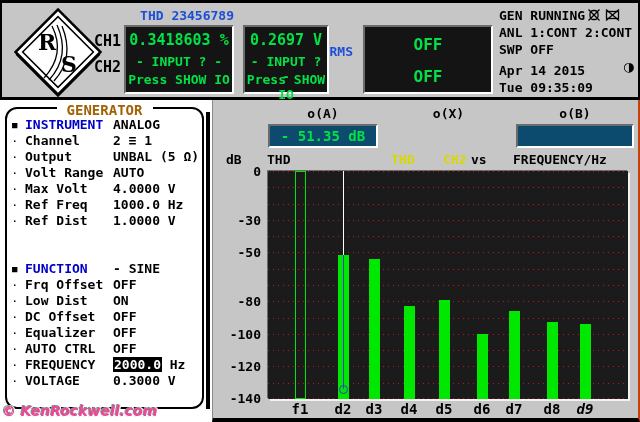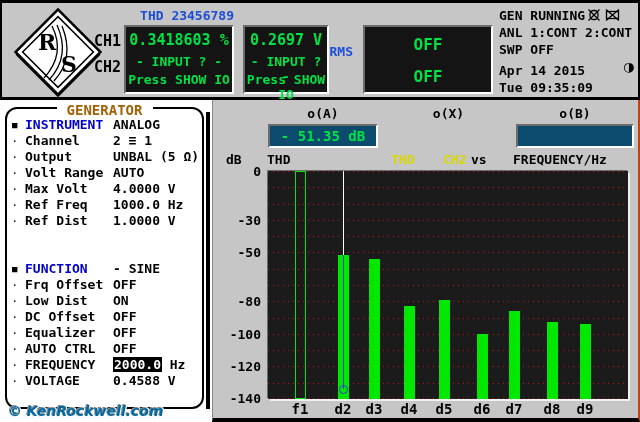--- a/index.html
+++ b/index.html
@@ -60,22 +60,22 @@
         background-image:repeating-linear-gradient(90deg,#c51414 0,#c51414 1px,transparent 1px,transparent 5px);}
   .bar{position:absolute;width:11px;background:#00e800;}
   .barol{position:absolute;width:11px;background:transparent;border:1px solid #00e800;box-sizing:border-box;}
   .curw{position:absolute;width:1px;background:#ffffff;}
   .curb{position:absolute;width:1px;background:#3a3ad8;}
   .curc{position:absolute;width:7px;height:7px;border:1px solid #3a3ad8;border-radius:50%;box-sizing:content-box;}
   .ylab{position:absolute;width:42px;left:6px;text-align:right;font:bold 13px "DejaVu Sans Mono",monospace;color:#000;}
   .xlab{position:absolute;top:301px;transform:translateX(-50%);font:bold 14px "DejaVu Sans Mono",monospace;color:#000;}
 
   
-  .watermark{position:absolute;left:8px;top:403px;font:bold 14px "DejaVu Sans",sans-serif;font-style:italic;
-             color:#0369a1;letter-spacing:0px;
+  .watermark{position:absolute;left:2px;top:403px;font:bold 14px "DejaVu Sans",sans-serif;font-style:italic;
+             color:#ec4899;letter-spacing:0px;
              text-shadow:-1px -1px 0 #8d8d8d,1px 1px 0 #ffffff,1px -1px 0 #f0f0f0,-1px 1px 0 #f0f0f0;}
 </style>
 </head>
 <body>
 
 <div class="screen">
 
   <div class="topbar">
     <div class="logo">
       <svg width="88" height="92" viewBox="0 0 88 92">
@@ -142,21 +142,21 @@
         <div class="grow"><span class="gmark">·</span><span class="glabel">Ref Dist</span><span>1.0000 V</span></div>
         <div class="grow"></div>
         <div class="grow"></div>
         <div class="grow"><span class="gmark">■</span><span class="glabel hdr">FUNCTION</span><span>- SINE</span></div>
         <div class="grow"><span class="gmark">·</span><span class="glabel">Frq Offset</span><span>OFF</span></div>
         <div class="grow"><span class="gmark">·</span><span class="glabel">Low Dist</span><span>ON</span></div>
         <div class="grow"><span class="gmark">·</span><span class="glabel">DC Offset</span><span>OFF</span></div>
         <div class="grow"><span class="gmark">·</span><span class="glabel">Equalizer</span><span>OFF</span></div>
         <div class="grow"><span class="gmark">·</span><span class="glabel">AUTO CTRL</span><span>OFF</span></div>
         <div class="grow"><span class="gmark">·</span><span class="glabel">FREQUENCY</span><span><span class="ghl">2000.0</span><span> Hz</span></span></div>
-        <div class="grow"><span class="gmark">·</span><span class="glabel">VOLTAGE</span><span>0.4588 V</span></div>
+        <div class="grow"><span class="gmark">·</span><span class="glabel">VOLTAGE</span><span>0.3000 V</span></div>
       </div>
   </div>
   <div class="genscroll"></div>
 
   <div class="chartpanel">
     <div class="rolabel roA">o(A)</div>
     <div class="rolabel roX">o(X)</div>
     <div class="rolabel roB">o(B)</div>
     <div class="rodisp roA">
         <div class="roval grn">- 51.35 dB</div>
@@ -212,17 +212,17 @@
       <div class="ylab" style="top: 259.429px;">-120</div>
       <div class="ylab" style="top: 291px;">-140</div>
       <div class="xlab" style="left: 87px;">f1</div>
       <div class="xlab" style="left: 130px;">d2</div>
       <div class="xlab" style="left: 161px;">d3</div>
       <div class="xlab" style="left: 196px;">d4</div>
       <div class="xlab" style="left: 231px;">d5</div>
       <div class="xlab" style="left: 269px;">d6</div>
       <div class="xlab" style="left: 301px;">d7</div>
       <div class="xlab" style="left: 339px;">d8</div>
-      <div class="xlab" style="left: 372px;">d9</div>
+      <div class="xlab" style="left: 372px; font-style: italic;">d9</div>
     </div>
 
   <div class="watermark">© KenRockwell.com</div>
 </div>
 
 </body></html>

